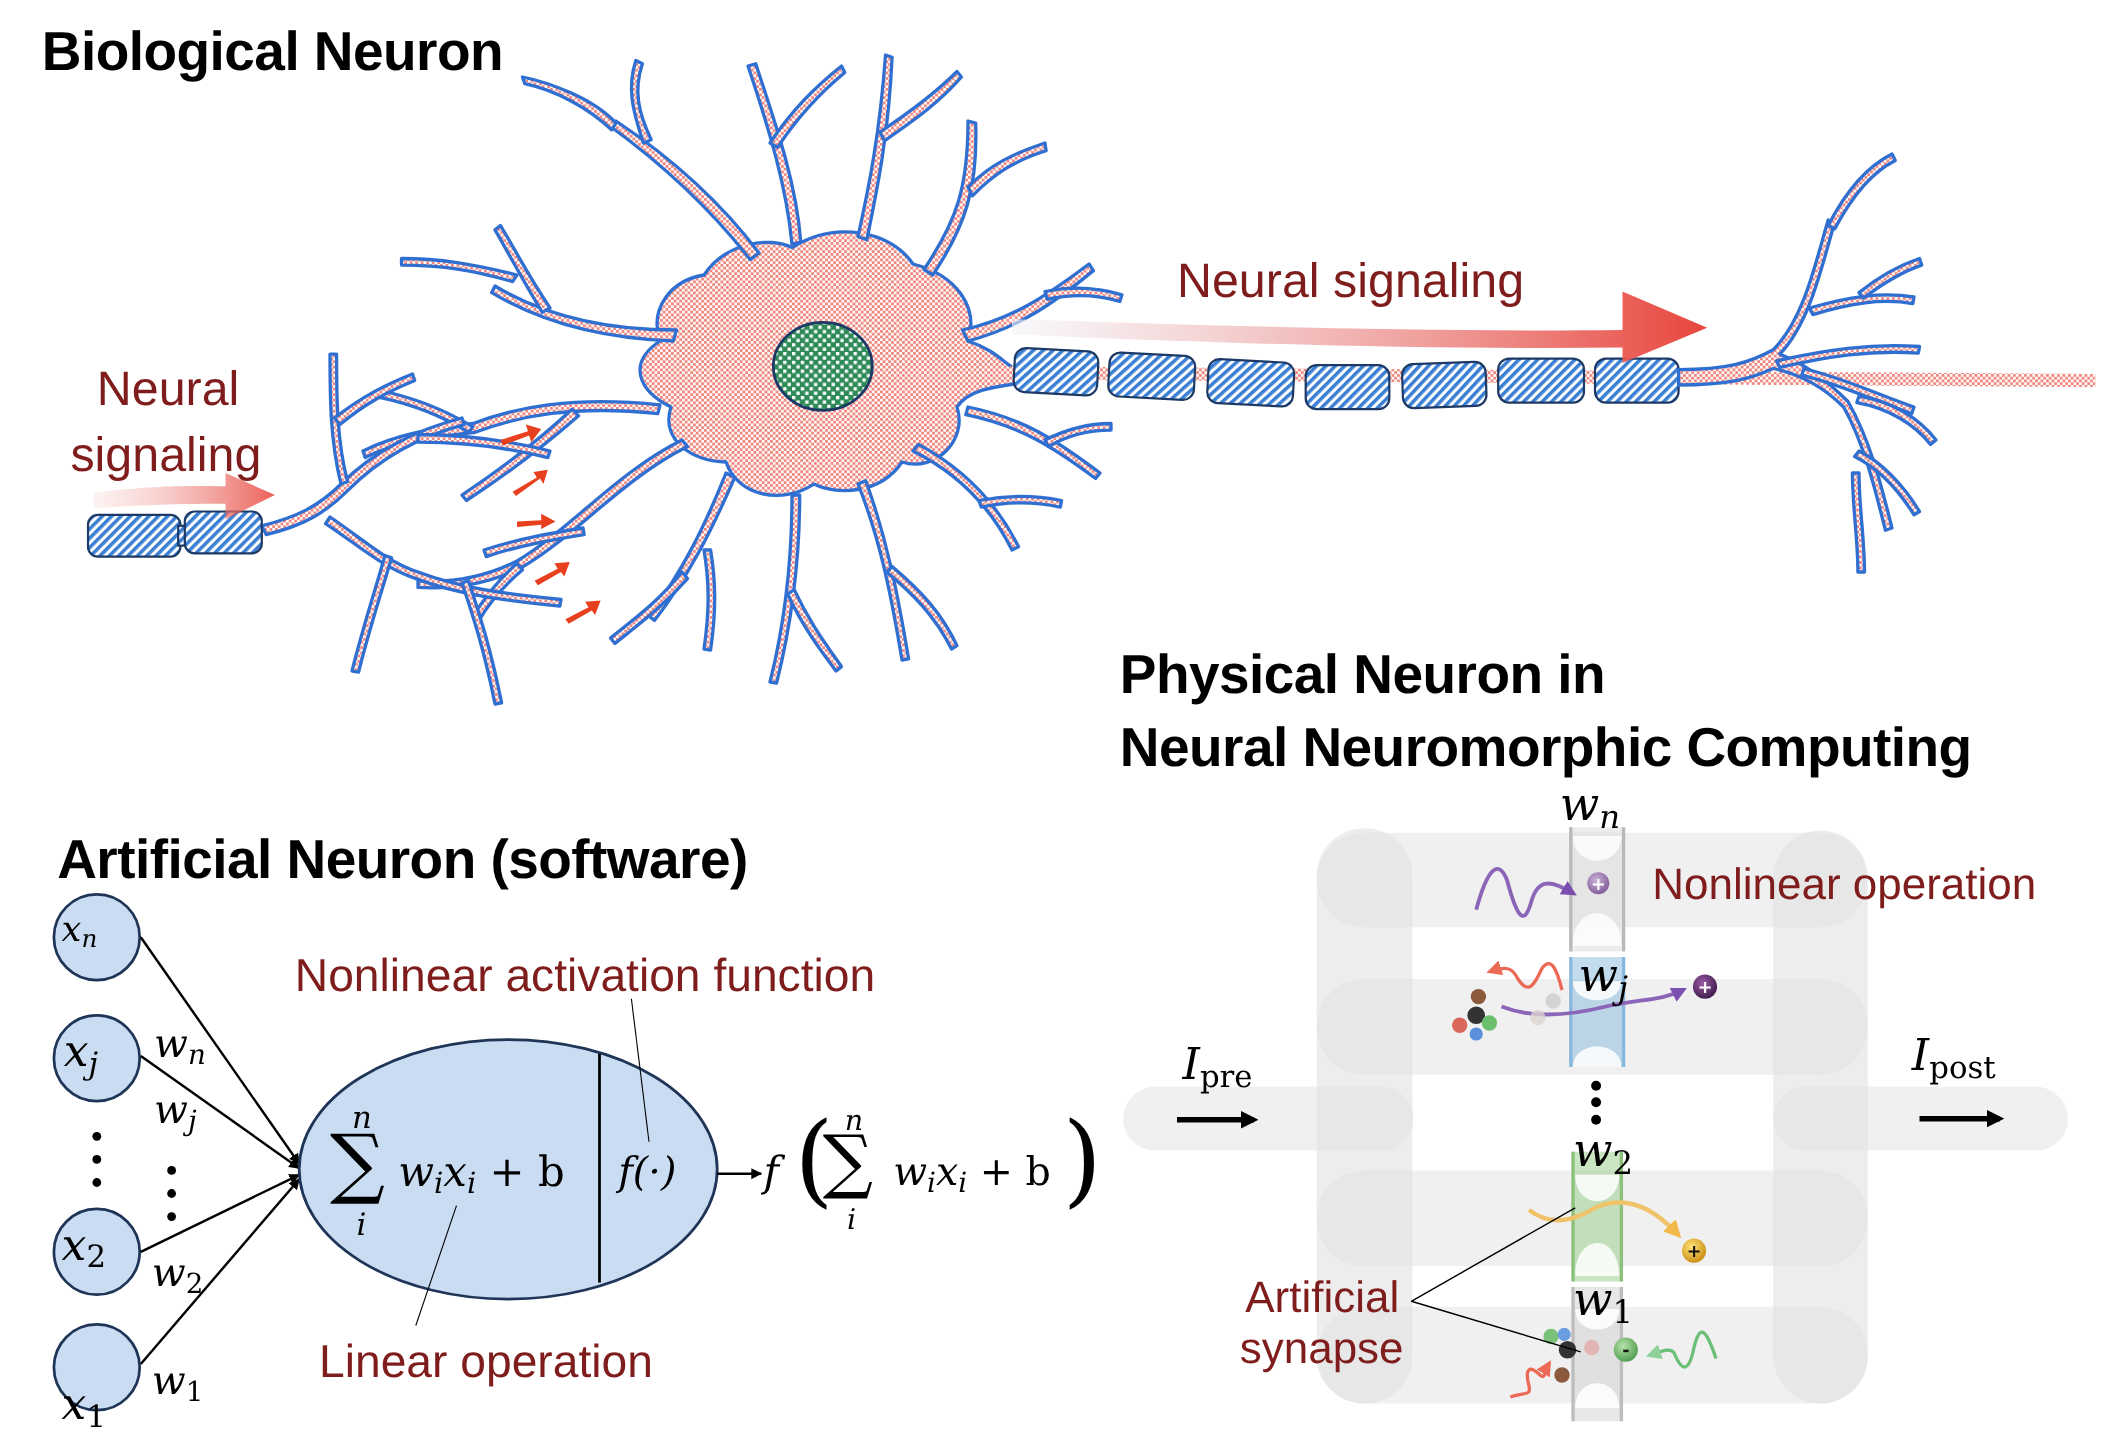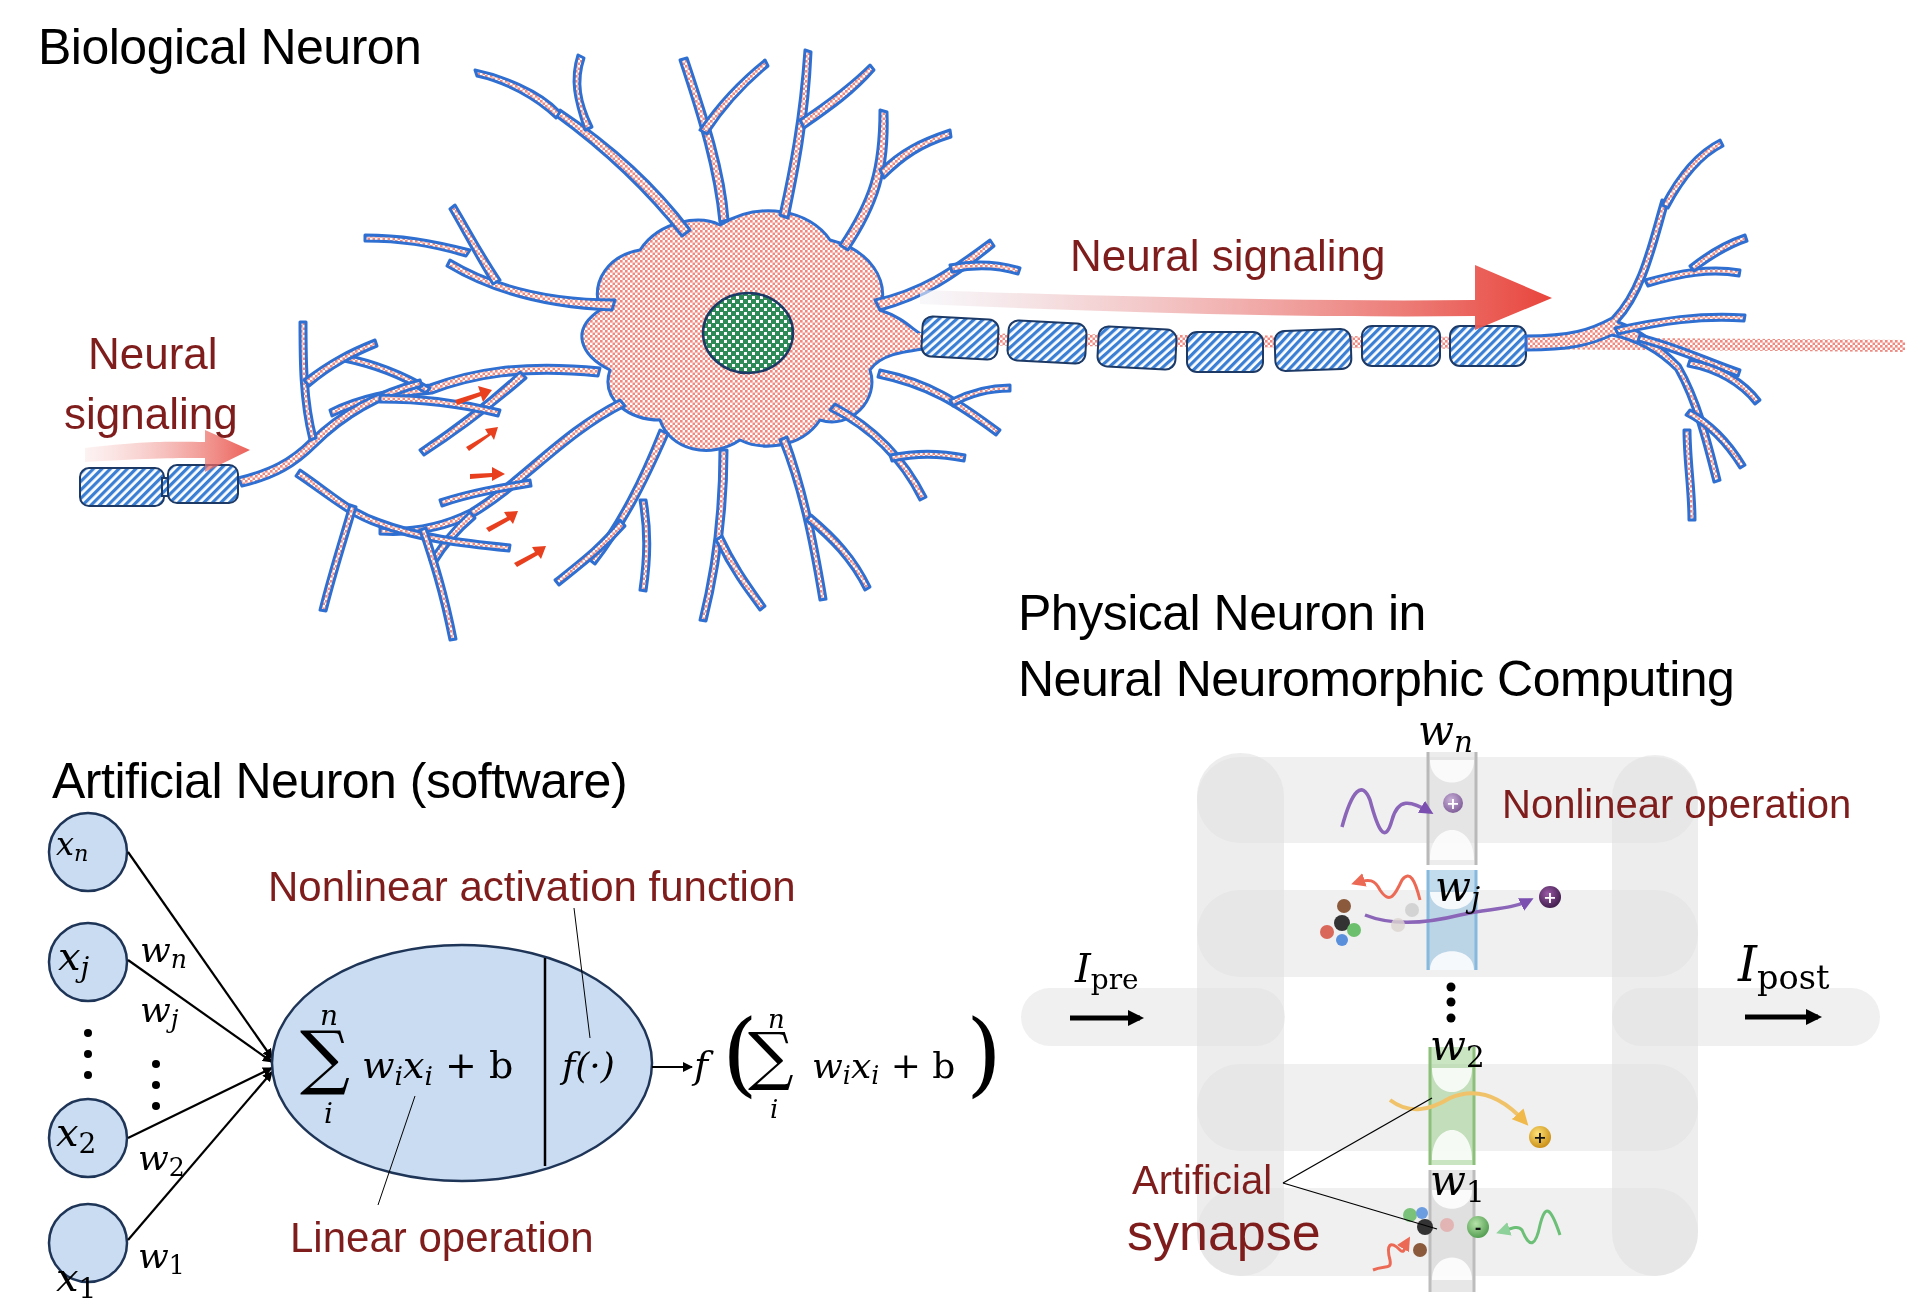--- a/index.html
+++ b/index.html
@@ -1,17 +1,17 @@
 <!DOCTYPE html>
 <html><head>
 <meta charset="utf-8">
 <style>
   html, body { margin: 0; padding: 0; background: #ffffff; }
   body { width: 1914px; height: 1310px; position: relative; overflow: hidden; font-family: "Liberation Sans", sans-serif; }
-  .title { position: absolute; font-family: "Liberation Sans", sans-serif; font-weight: normal; color: #000; font-size: 50px; line-height: 1; white-space: nowrap; letter-spacing: -0.5px; }
+  .title { position: absolute; font-family: "Liberation Sans", sans-serif; font-weight: bold; color: #000; font-size: 50px; line-height: 1; white-space: nowrap; letter-spacing: -0.5px; }
   .label { position: absolute; font-family: "Liberation Sans", sans-serif; color: #7f1d1d; font-size: 44px; line-height: 1; white-space: nowrap; }
   .math { position: absolute; font-family: "DejaVu Serif", serif; font-style: italic; color: #000; white-space: nowrap; line-height: 1; }
   .math sub { font-size: 0.7em; vertical-align: -0.25em; font-style: italic; }
   .math .up { font-style: normal; }
   svg { position: absolute; left: 0; top: 0; }
 </style>
 </head>
 <body>
 
 <div class="title" style="left:38px; top:22px;">Biological Neuron</div>
@@ -328,17 +328,17 @@
   <line x1="1283" y1="1183" x2="1432" y2="1098" stroke="#000" stroke-width="1.3"></line>
   <line x1="1283" y1="1183" x2="1437" y2="1229" stroke="#000" stroke-width="1.3"></line>
 </svg>
 
 <div class="math" style="left:1418px; top:710px; font-size:42px;"><span>w</span><sub>n</sub></div>
 <div class="math" style="left:1435px; top:866px; font-size:42px;"><span>w</span><sub>j</sub></div>
 <div class="math" style="left:1430px; top:1025px; font-size:42px;"><span>w</span><sub class="up">2</sub></div>
 <div class="math" style="left:1430px; top:1160px; font-size:42px;"><span>w</span><sub class="up">1</sub></div>
 
 <div class="math" style="left:1075px; top:948px; font-size:40px;"><span>I</span><sub class="up">pre</sub></div>
-<div class="math" style="left:1738px; top:940px; font-size:48px;"><span>I</span><sub class="up">post</sub></div>
+<div class="math" style="left:1738px; top:940px; font-size:40px;"><span>I</span><sub class="up">post</sub></div>
 
 <div class="label" style="left:1502px; top:784px; font-size:40px;">Nonlinear operation</div>
 <div class="label" style="left:1132px; top:1160px; font-size:40px;">Artificial</div>
-<div class="label" style="left:1127px; top:1206px; font-size:52px;">synapse</div>
+<div class="label" style="left:1127px; top:1206px; font-size:40px;">synapse</div>
 
 </body></html>

